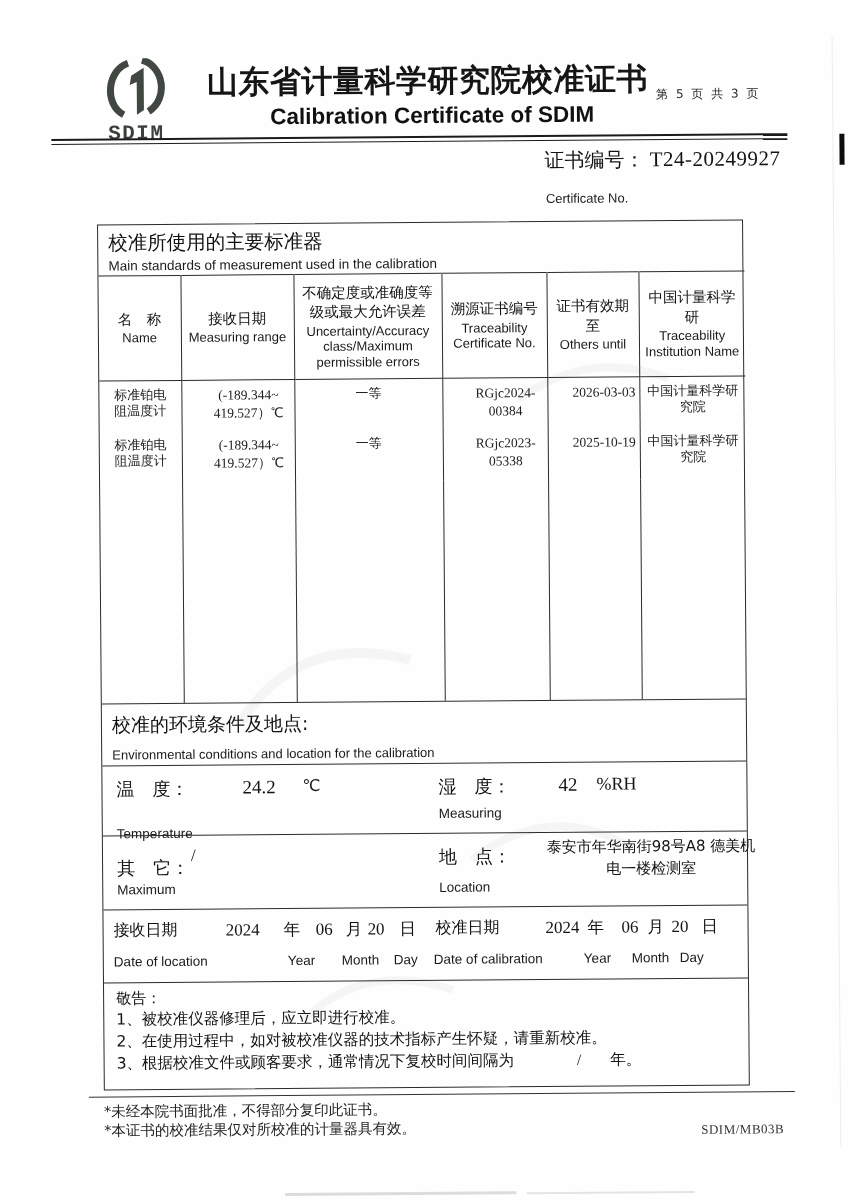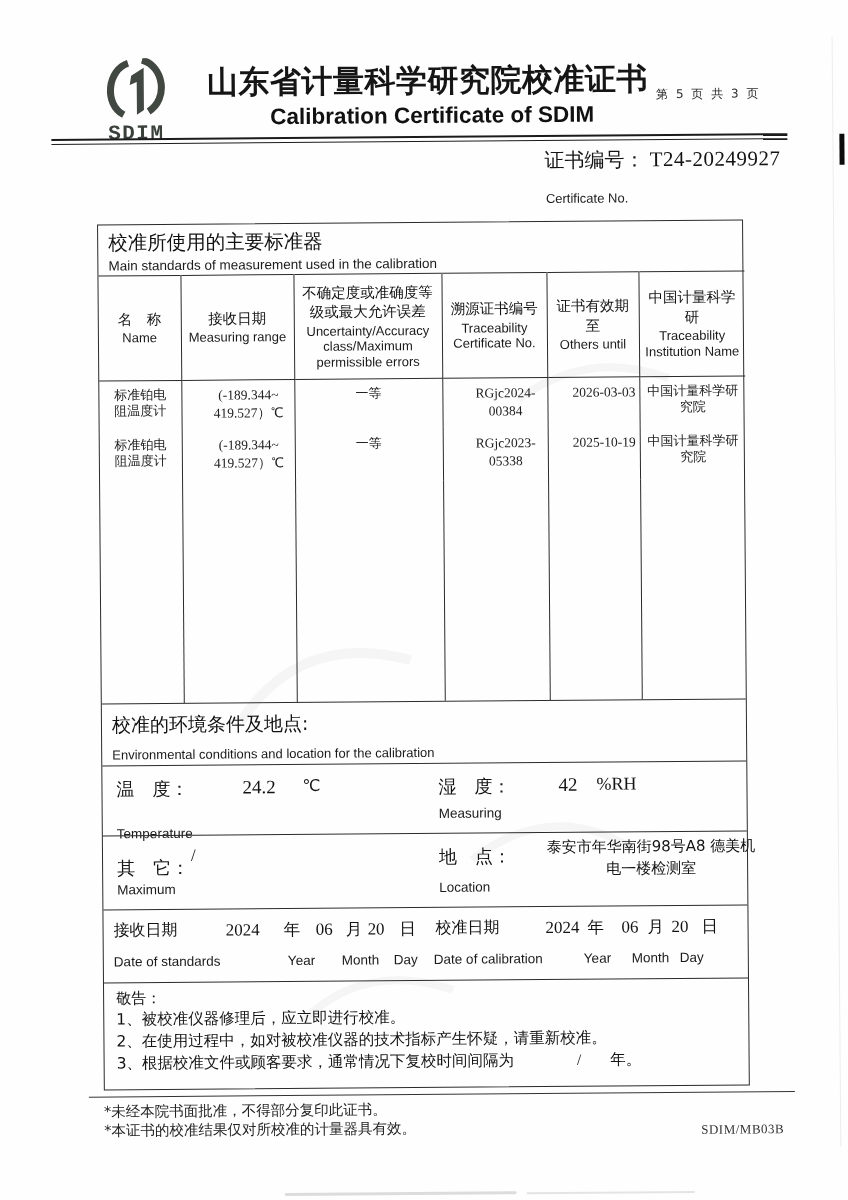--- a/index.html
+++ b/index.html
@@ -253,21 +253,21 @@
       <span class="abs val-serif d17" style="left:264px;top:11px;">20</span>
       <span class="abs dt-cjk" style="left:296px;top:10px;font-size:16.5px;">日</span>
       <span class="abs dt-cjk" style="left:332px;top:10px;">校准日期</span>
       <span class="abs val-serif d17" style="left:442px;top:11px;">2024</span>
       <span class="abs dt-cjk" style="left:484px;top:10px;font-size:16.5px;">年</span>
       <span class="abs val-serif d17" style="left:518px;top:11px;">06</span>
       <span class="abs dt-cjk" style="left:544px;top:10px;font-size:16.5px;">月</span>
       <span class="abs val-serif d17" style="left:568px;top:11px;">20</span>
       <span class="abs dt-cjk" style="left:598px;top:10px;font-size:16.5px;">日</span>
 
-      <span class="abs lab-en" style="left:10px;top:44px;">Date of standards</span>
+      <span class="abs lab-en" style="left:10px;top:44px;">Date of location</span>
       <span class="abs lab-en" style="left:184px;top:44px;">Year</span>
       <span class="abs lab-en" style="left:238px;top:44px;">Month</span>
       <span class="abs lab-en" style="left:290px;top:44px;">Day</span>
       <span class="abs lab-en" style="left:330px;top:44px;">Date of calibration</span>
       <span class="abs lab-en" style="left:480px;top:44px;">Year</span>
       <span class="abs lab-en" style="left:528px;top:44px;">Month</span>
       <span class="abs lab-en" style="left:576px;top:44px;">Day</span>
     </div>
 
     <div class="sec sec-bt notice">

